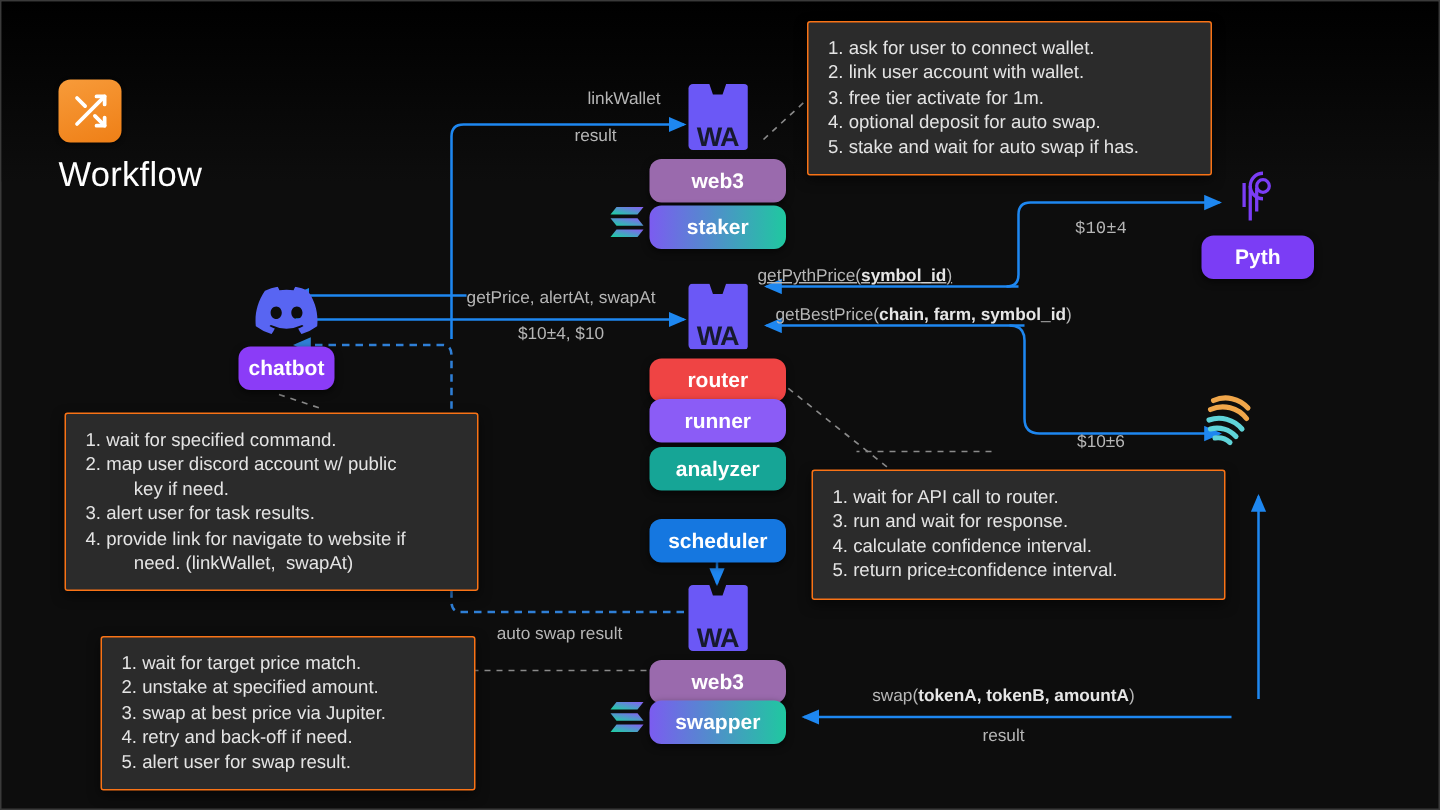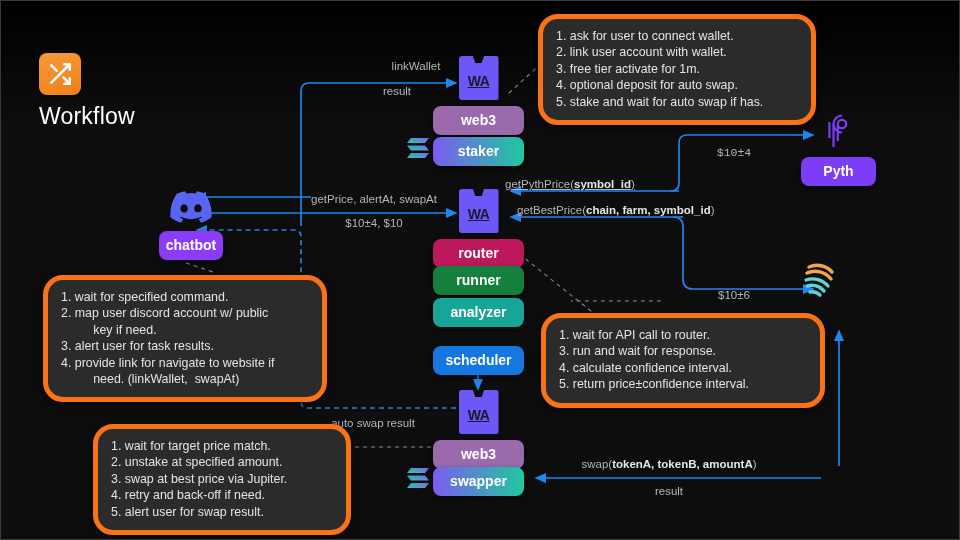--- a/index.html
+++ b/index.html
@@ -61,30 +61,30 @@
   }
   .wa-icon {
     width: 40px; height: 44px; position: relative;
     background: #6b58f6; margin: 0 auto;
     border-radius: 3px;
     -webkit-clip-path: polygon(0 0, 36% 0, 42% 16%, 58% 16%, 64% 0, 100% 0, 100% 100%, 0 100%);
     clip-path: polygon(0 0, 36% 0, 42% 16%, 58% 16%, 64% 0, 100% 0, 100% 100%, 0 100%);
     display: flex; align-items: flex-end; justify-content: center;
   }
   .wa-icon span {
-    font-size: 14px; font-weight: bold; color: #171a2e;
-    line-height: 1; padding-bottom: 12px; letter-spacing: -.5px; text-decoration: underline;
+    font-size: 18px; font-weight: bold; color: #171a2e;
+    line-height: 1; padding-bottom: 0; letter-spacing: -.5px;
   }
 
   
   .callout {
     position: absolute; z-index: 5;
     background: #2b2b2b;
-    border: 5px solid #f97316;
-    border-radius: 20px;
+    border: 1px solid #f97316;
+    border-radius: 2px;
     padding: 9px 13px 10px;
     box-shadow: 0 3px 8px rgba(0,0,0,.5);
   }
   .callout ol { margin: 0; padding: 0; list-style: none; }
   .callout li {
     color: #e4e4e4; font-size: 12.4px; line-height: 16.4px;
     padding-left: 15px; text-indent: -15px; white-space: pre-wrap;
   }
 </style>
 </head>
@@ -199,25 +199,25 @@
   </div>
 
   <div class="node" style="left:432px; top:136px;">
     <div class="badge" style="width:91px; background:linear-gradient(90deg,#7b5cf0 0%,#1fc8a0 100%);">staker</div>
   </div>
 
   <div class="node" style="left:432px; top:188px;">
     <div class="wa-icon">
         <span>WA</span>
       </div>
-    <div class="badge" style="width:91px; background:#be185d; margin-top:6px;">router</div>
+    <div class="badge" style="width:91px; background:#ef4444; margin-top:6px;">router</div>
   </div>
 
   <div class="node" style="left:432px; top:265px;">
-    <div class="badge" style="width:91px; background:#15803d;">runner</div>
+    <div class="badge" style="width:91px; background:#8b5cf6;">runner</div>
   </div>
 
   <div class="node" style="left:432px; top:297px;">
     <div class="badge" style="width:91px; background:#16a596;">analyzer</div>
   </div>
 
   <div class="node" style="left:432px; top:329px;margin-top:16px;">
     <div class="badge" style="width:91px; background:#1577e0;">scheduler</div>
   </div>
 
@@ -280,21 +280,21 @@
 
   <div class="callout" style="left:540px; top:312px; width:248px;">
     <ol>
       <li>1. wait for API call to router.</li>
       <li>3. run and wait for response.</li>
       <li>4. calculate confidence interval.</li>
       <li>5. return price±confidence interval.</li>
     </ol>
   </div>
 
-  <div class="callout" style="left:92px; top:423px; width:222px;">
+  <div class="callout" style="left:66px; top:423px; width:222px;">
     <ol>
       <li>1. wait for target price match.</li>
       <li>2. unstake at specified amount.</li>
       <li>3. swap at best price via Jupiter.</li>
       <li>4. retry and back-off if need.</li>
       <li>5. alert user for swap result.</li>
     </ol>
   </div>
 
 </div>

